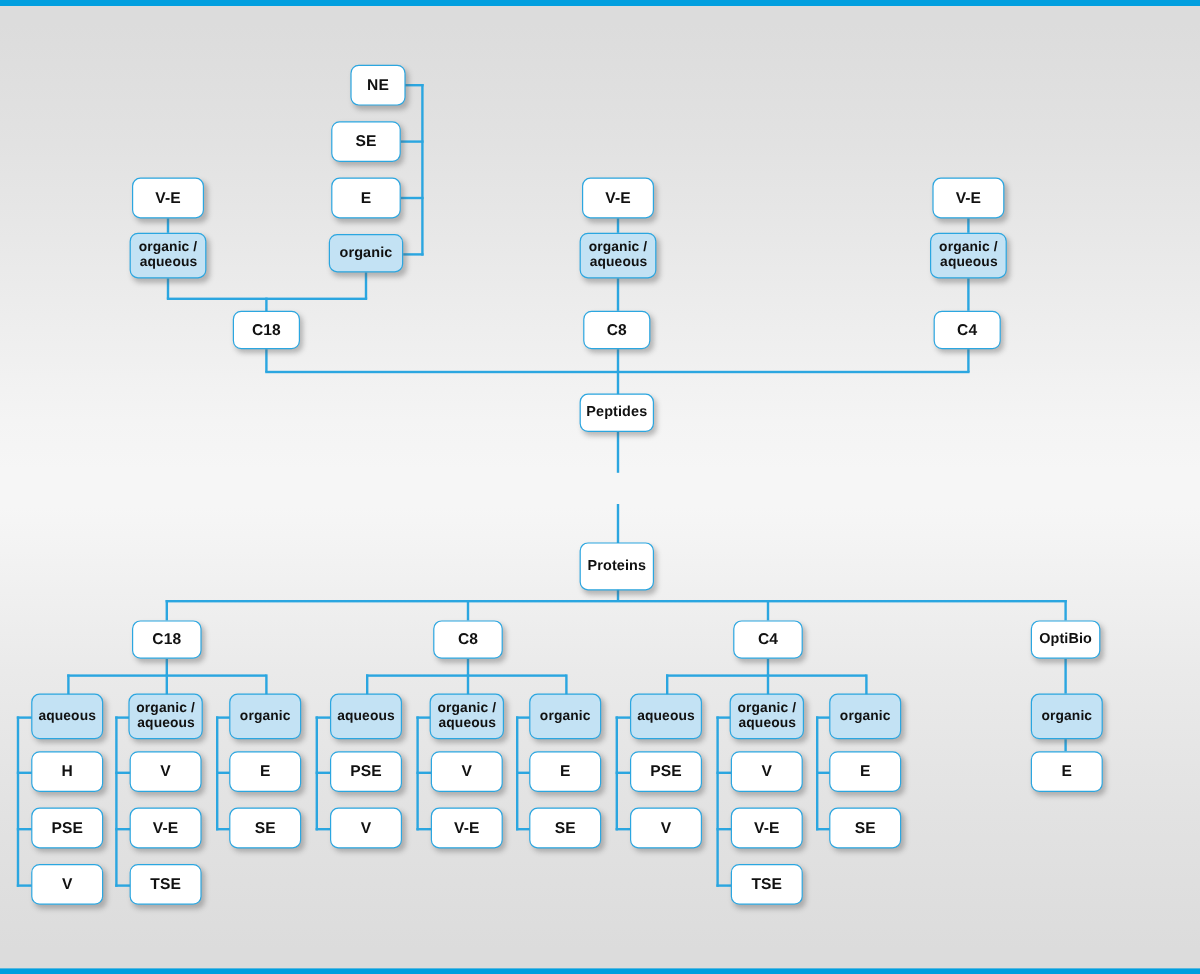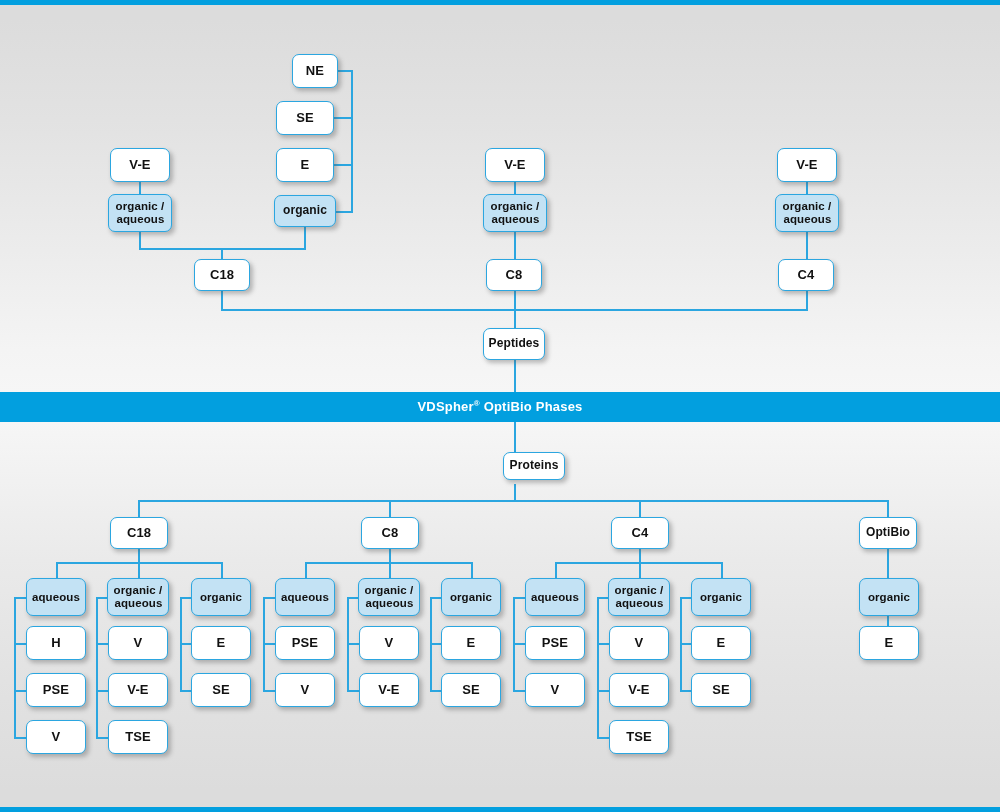--- a/index.html
+++ b/index.html
@@ -121,26 +121,23 @@
 
   <div class="ln v" style="left:221px;top:291px;height:19px;"></div>
   <div class="ln v" style="left:514px;top:291px;height:19px;"></div>
   <div class="ln v" style="left:806px;top:291px;height:19px;"></div>
   <div class="ln h" style="left:221px;top:309px;width:587px;"></div>
   <div class="ln v" style="left:514px;top:309px;height:20px;"></div>
   <div class="node s12" style="left:483px;top:328px;width:62px;height:32px;">Peptides</div>
 
   <div class="ln v" style="left:514px;top:360px;height:34px;"></div>
 
-  <div class="banner">
-    <span><span>VDSpher</span><sup>®</sup><span> OptiBio Phases</span></span>
-  </div>
 
   <div class="ln v" style="left:514px;top:420px;height:33px;"></div>
-  <div class="node s12" style="left:483px;top:452px;width:62px;height:28px;margin-left:20px;">Proteins</div>
+  <div class="node s12" style="left:483px;top:452px;width:62px;height:40px;">Proteins</div>
   <div class="ln v" style="left:514px;top:484px;height:17px;"></div>
 
   <div class="ln h" style="left:138px;top:500px;width:751px;"></div>
   <div class="ln v" style="left:138px;top:500px;height:17px;"></div>
   <div class="ln v" style="left:389px;top:500px;height:17px;"></div>
   <div class="ln v" style="left:639px;top:500px;height:17px;"></div>
   <div class="ln v" style="left:887px;top:500px;height:17px;"></div>
 
   <div class="node s13" style="left:110px;top:517px;width:58px;height:32px;">C18</div>
   <div class="ln v" style="left:138px;top:549px;height:14px;"></div>

